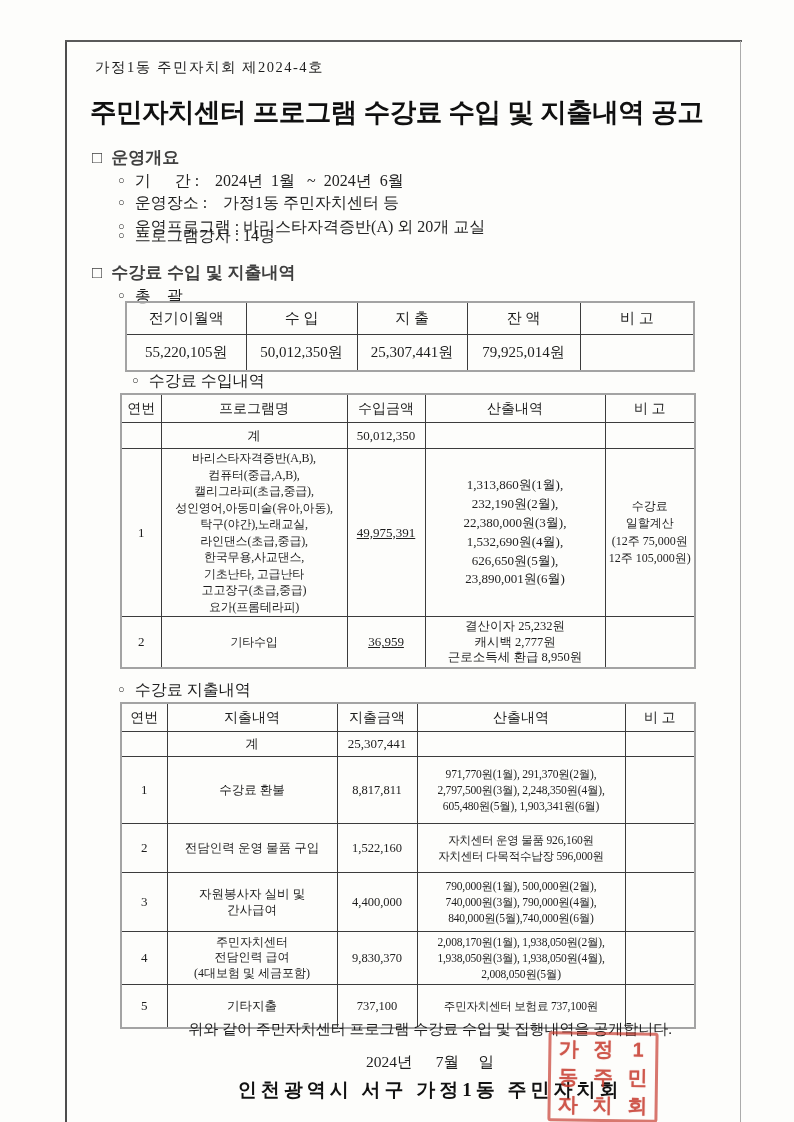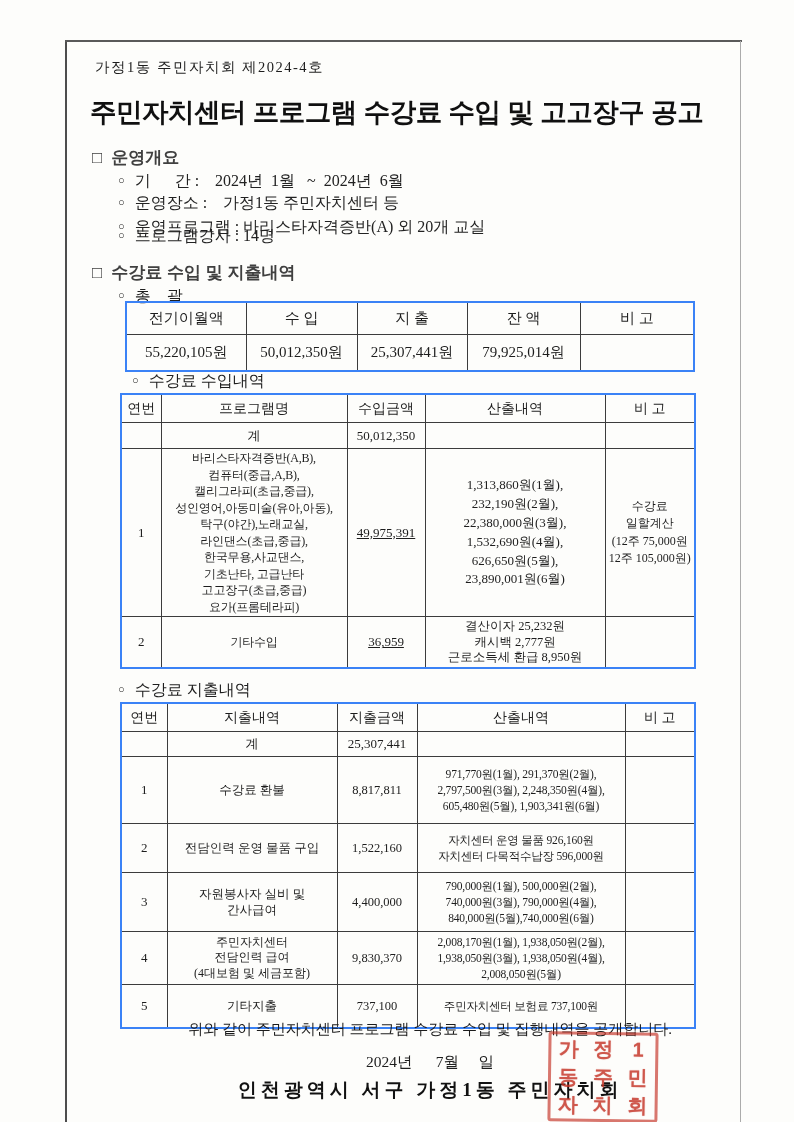--- a/index.html
+++ b/index.html
@@ -32,21 +32,21 @@
   .sublabel .bullet{font-size:11px;position:relative;top:-2px;margin-right:10px;}
   .lbl-sum{left:118px;top:286px;}
   .lbl-inc{left:132px;top:371px;}
   .lbl-exp{left:118px;top:680px;}
 
   table.t{position:absolute;border-collapse:collapse;table-layout:fixed;}
   table.t th,table.t td{
     border:1px solid #3c3c3c;text-align:center;vertical-align:middle;
     padding:1px 2px;white-space:pre-line;color:#1d1d1d;font-weight:normal;
   }
-  table.t{border:2px solid #3b82f6;}
+  table.t{border:2px solid #a3a3a3;}
 
   .t-sum{left:125px;top:301px;width:568px;}
   .t-sum th{height:29px;font-size:15px;}
   .t-sum td{height:33px;font-size:15px;font-weight:600;}
 
   .t-inc{left:120px;top:393px;width:574px;font-size:13px;}
   .t-inc th{height:25px;font-size:14px;}
   .t-inc tr.total td{height:23px;font-size:13px;}
   .t-inc td.name{font-size:12px;line-height:1.38;letter-spacing:-0.2px;}
   .t-inc td.amount{font-size:13px;text-decoration:underline;}
@@ -90,21 +90,21 @@
 <body>
 
 <div class="page">
 
   <div class="edge left"></div>
   <div class="edge top"></div>
   <div class="edge right"></div>
 
   <div class="abs doc-number">가정1동 주민자치회 제2024-4호</div>
 
-  <h1 class="abs title">주민자치센터 프로그램 수강료 수입 및 고고장구 공고</h1>
+  <h1 class="abs title">주민자치센터 프로그램 수강료 수입 및 지출내역 공고</h1>
 
   <div class="abs sec sec1"><span class="marker">□</span><span>운영개요</span></div>
 
   <div class="abs item it1"><span class="bullet">○</span><span>기      간 :    2024년  1월   ~  2024년  6월</span></div>
   <div class="abs item it2"><span class="bullet">○</span><span>운영장소 :    가정1동 주민자치센터 등</span></div>
   <div class="abs item it3"><span class="bullet">○</span><span>운영프로그램 : 바리스타자격증반(A) 외 20개 교실</span></div>
   <div class="abs item it4"><span class="bullet">○</span><span>프로그램강사 : 14명</span></div>
 
   <div class="abs sec sec2"><span class="marker">□</span><span>수강료 수입 및 지출내역</span></div>
 

